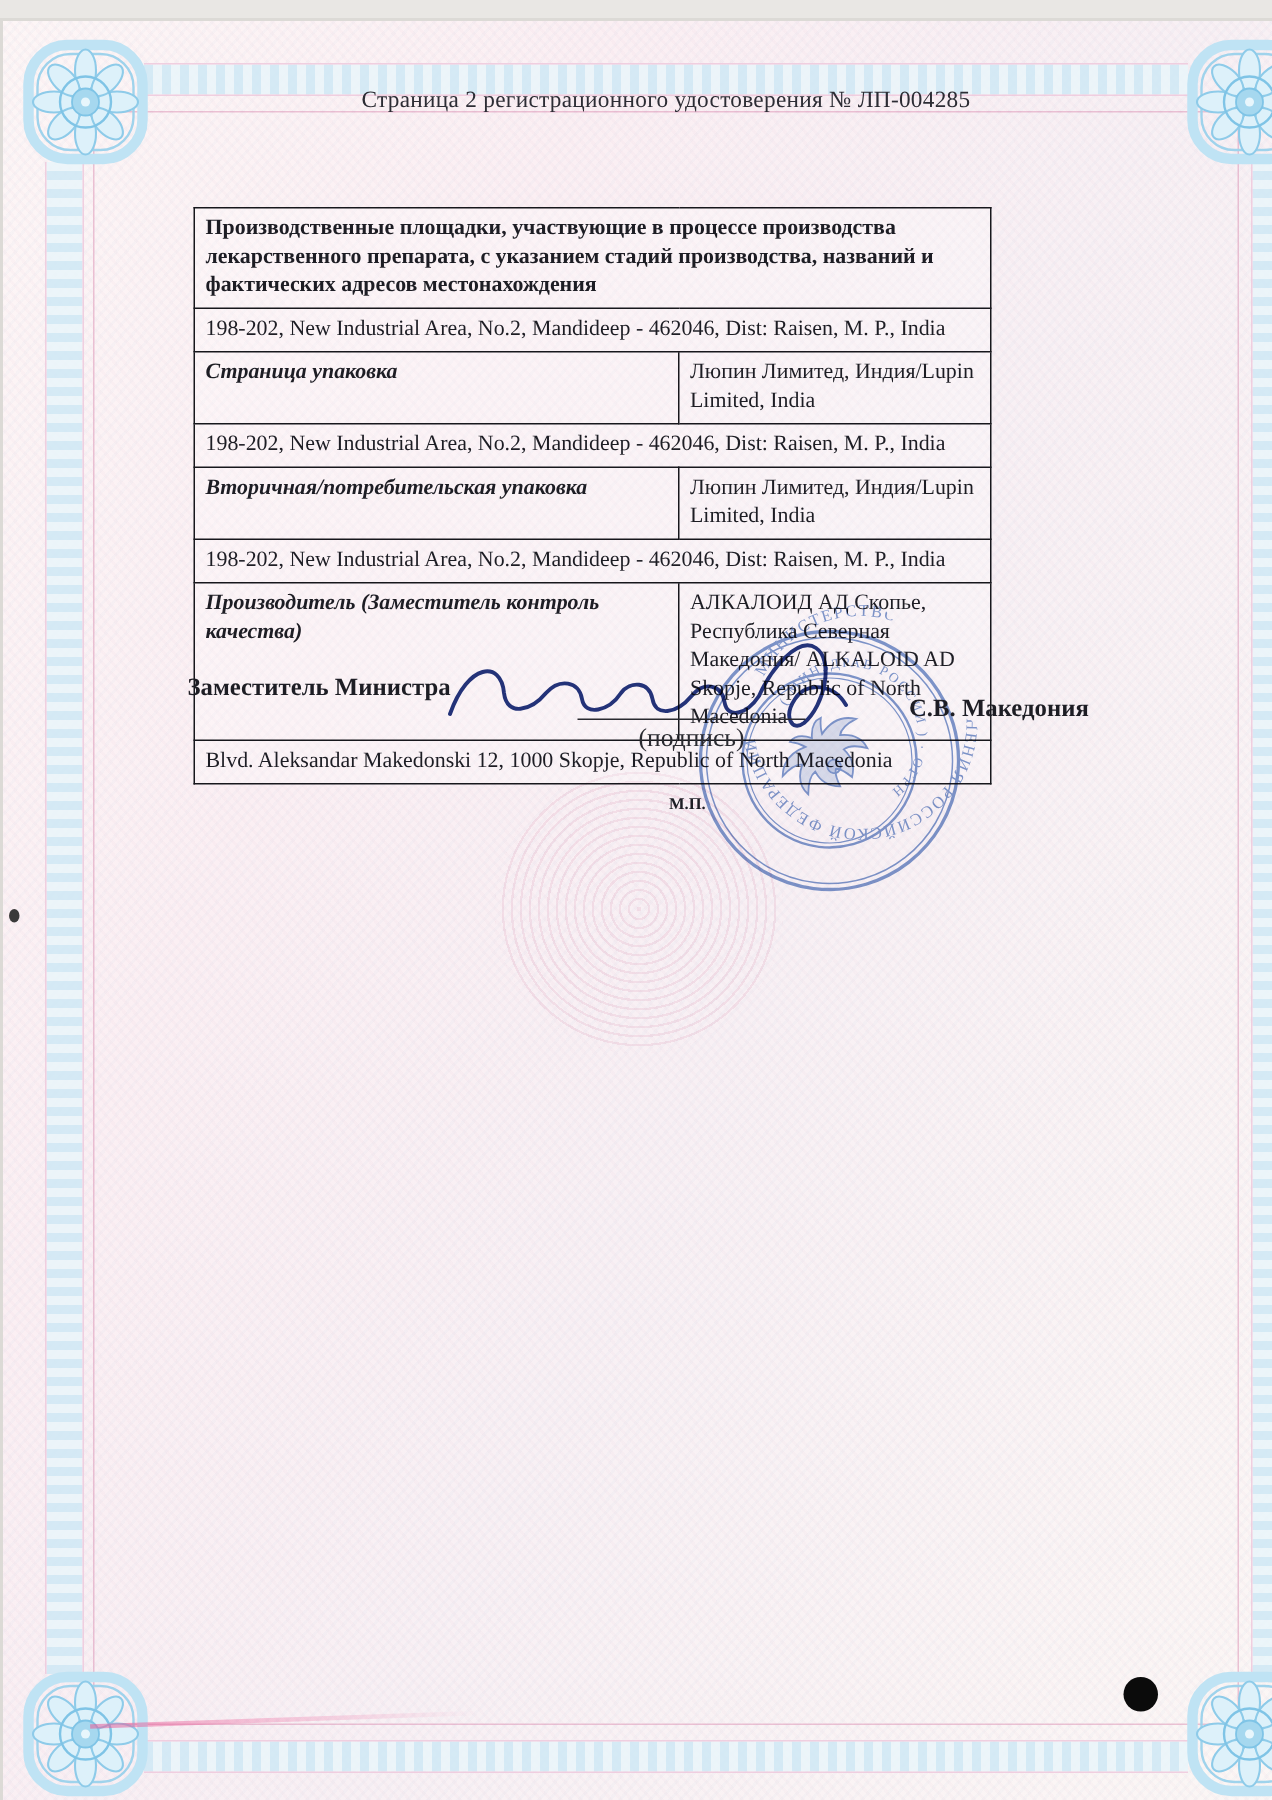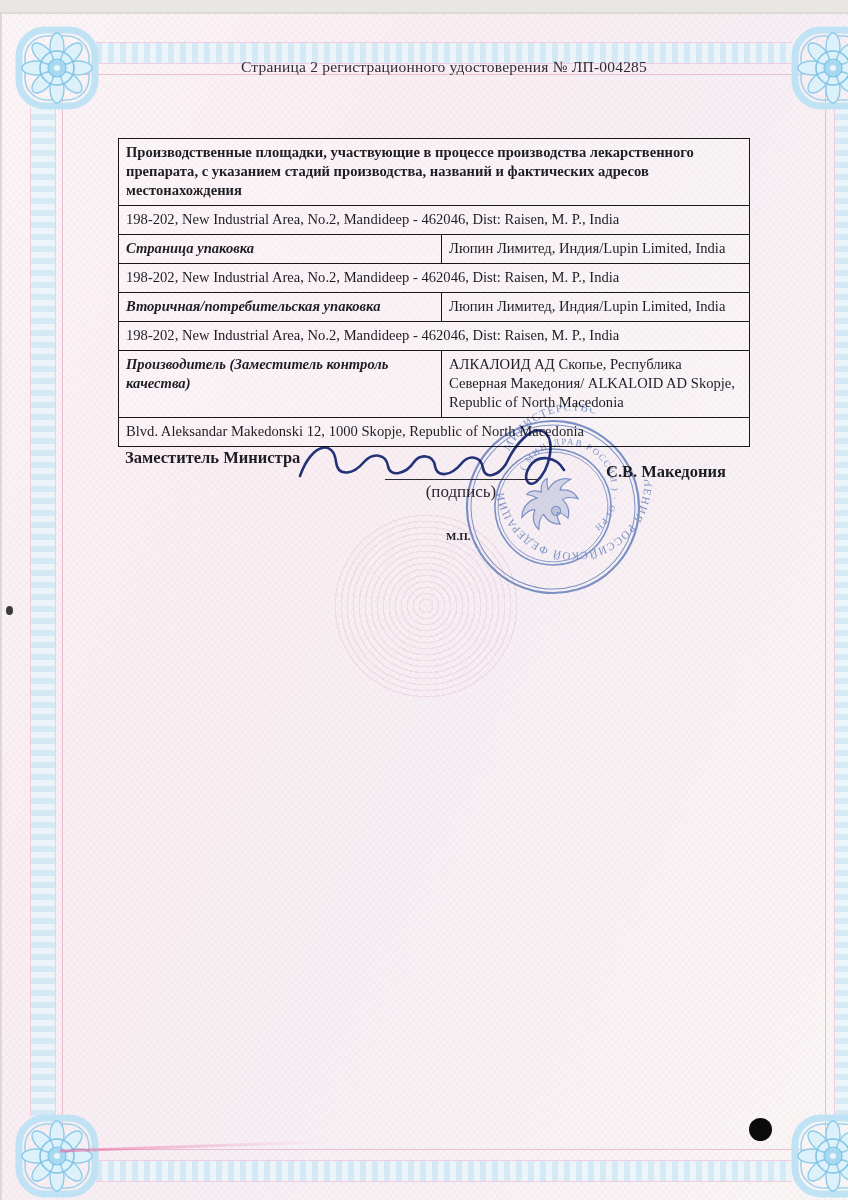--- a/index.html
+++ b/index.html
@@ -39,21 +39,21 @@
     position:absolute; left:330px; top:498px; width:192px; height:192px; border-radius:50%;
     background:repeating-radial-gradient(circle, rgba(226,176,198,.28) 0 1.5px, rgba(255,255,255,0) 1.5px 6px);
   }
   
   .doc-header {
     position:absolute; left:0; right:0; top:46px; text-align:center;
     font-size:15.5px; letter-spacing:.2px; color:#2c2c34;
   }
   
   table.production {
-    position:absolute; left:118px; top:126px; width:632px;
+    position:absolute; left:129px; top:126px; width:532px;
     border-collapse:collapse; background:rgba(255,255,255,.25);
   }
   table.production td {
     border:1.4px solid #17171c; padding:4px 7px 5px 7px;
     font-size:14.6px; line-height:1.3; vertical-align:top;
   }
   td.tbl-title { font-weight:bold; }
   td.stage { width:308px; font-weight:bold; font-style:italic; }
   td.manu  { }
   td.addr  { }

